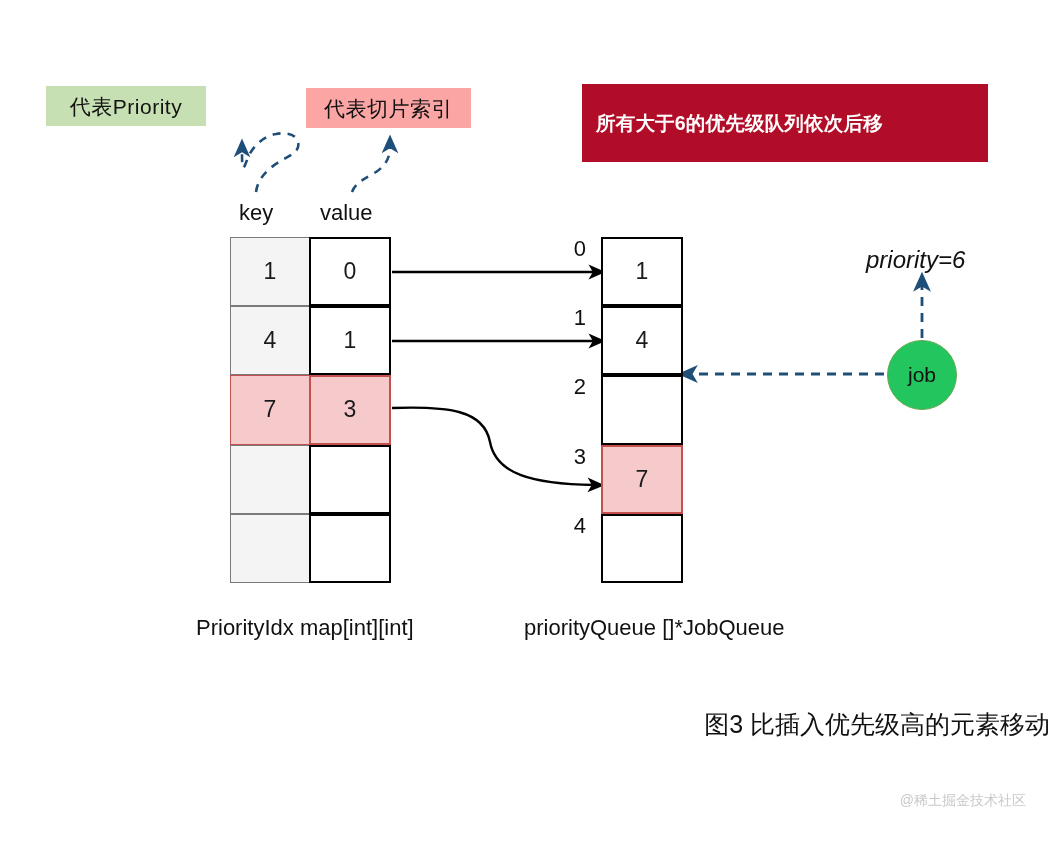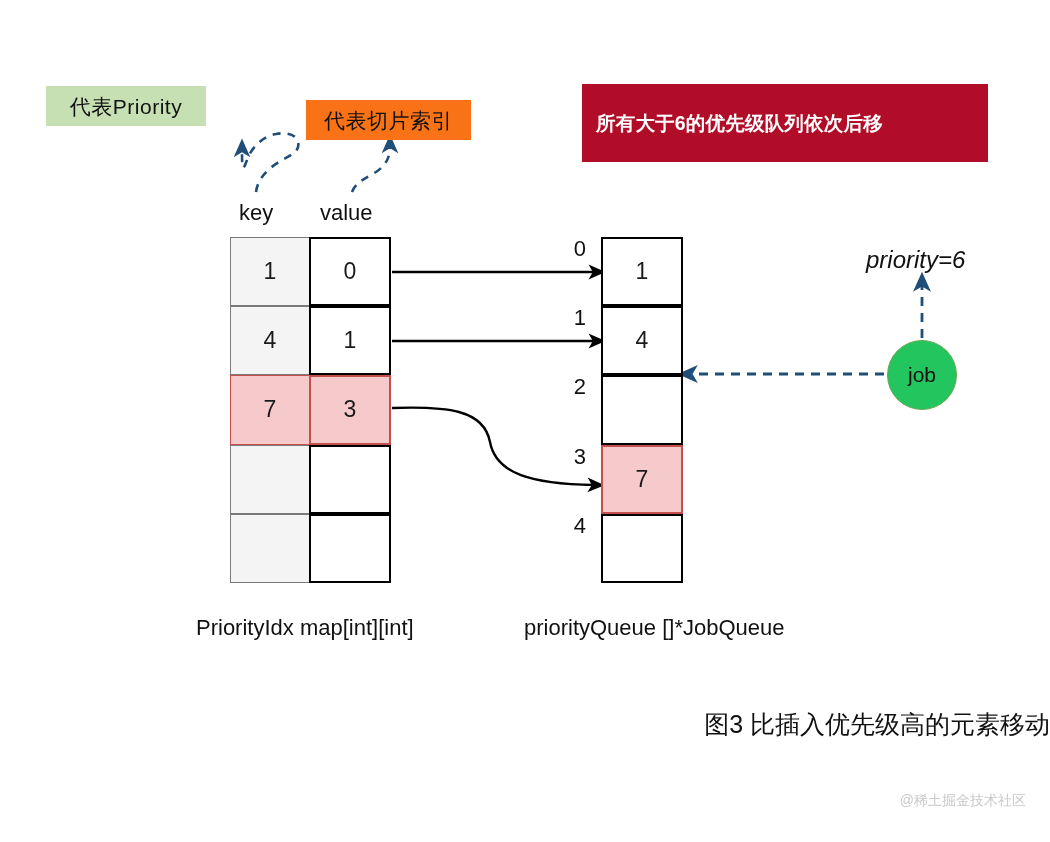--- a/index.html
+++ b/index.html
@@ -37,24 +37,24 @@
   #tag-priority {
     left: 46px;
     top: 86px;
     width: 160px;
     height: 40px;
     background: #c7e0b3;
     color: #121212;
   }
   #tag-sliceidx {
     left: 306px;
-    top: 100px;
+    top: 88px;
     width: 165px;
     height: 40px;
-    background: #f97316;
+    background: #fca5a5;
     color: #121212;
   }
 
   
   #note-banner {
     position: absolute;
     left: 582px;
     top: 84px;
     width: 406px;
     height: 78px;

